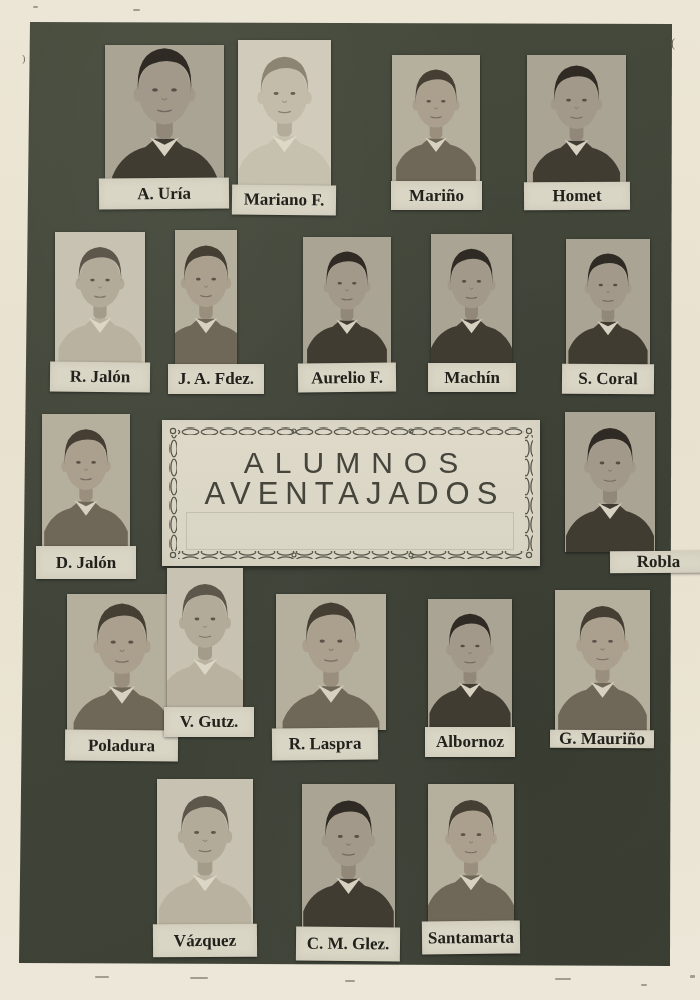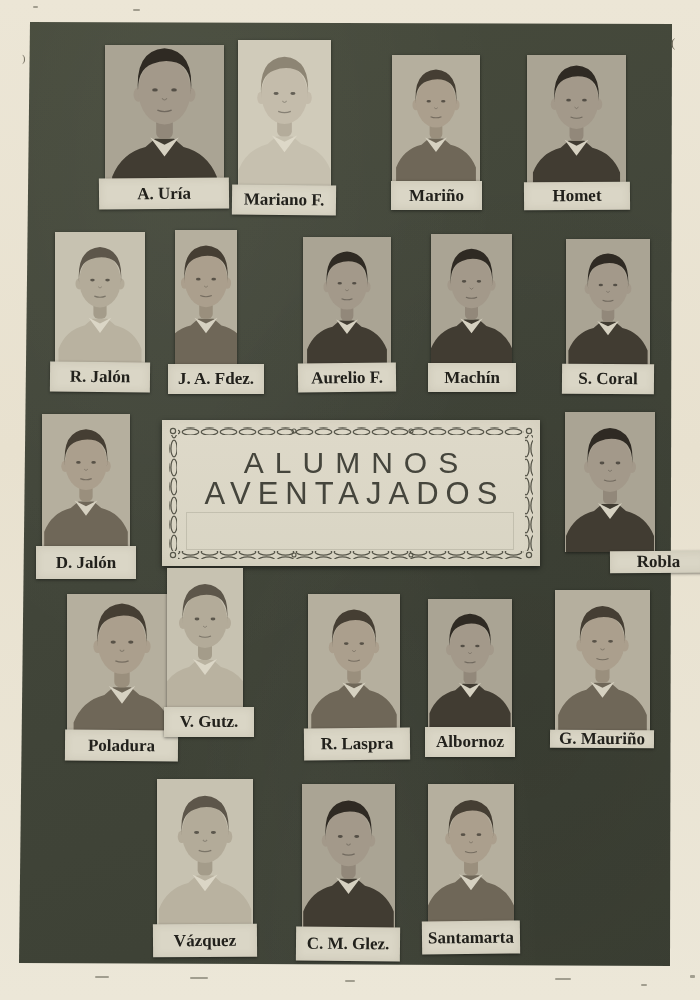--- a/index.html
+++ b/index.html
@@ -230,21 +230,21 @@
 <figure class="cell" style="left:167px;top:568px;width:76px;">
   <div class="photo vl" style="height:140px;">
       <svg viewBox="0 0 100 140" preserveAspectRatio="xMidYMid slice">
         <use href="#portrait"></use>
       </svg>
     </div>
   <figcaption class="label" style="left:-3px;top:139px;width:90px;height:30px;">
       <span>V. Gutz.</span>
     </figcaption>
 </figure>
-<figure class="cell" style="left:308px;top:594px;width:92px;text-decoration:underline;">
+<figure class="cell" style="left:276px;top:594px;width:110px;text-decoration:underline;">
   <div class="photo vm" style="height:136px;">
       <svg viewBox="0 0 100 140" preserveAspectRatio="xMidYMid slice">
         <use href="#portrait"></use>
       </svg>
     </div>
   <figcaption class="label" style="left:-4px;top:134px;width:106px;height:32px;transform:rotate(-0.5deg);">
       <span>R. Laspra</span>
     </figcaption>
 </figure>
 <figure class="cell" style="left:428px;top:599px;width:84px;">

